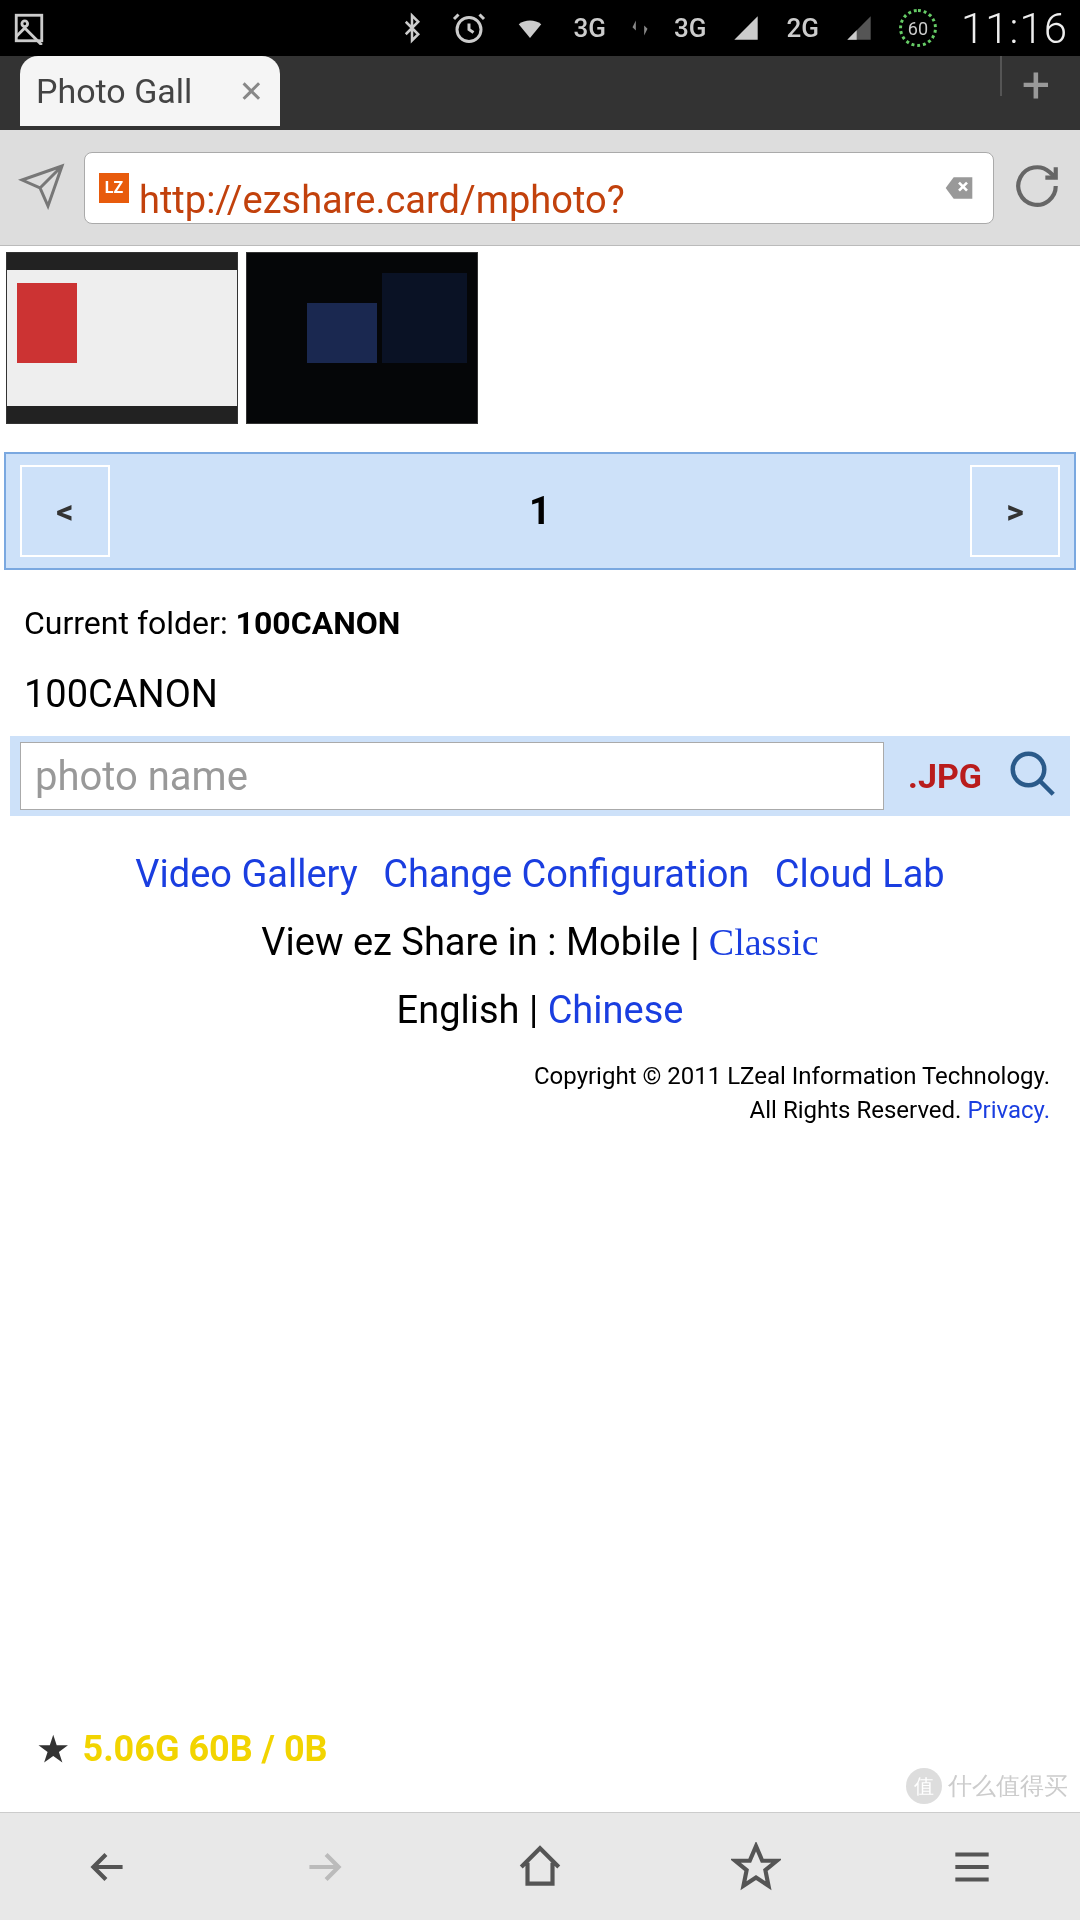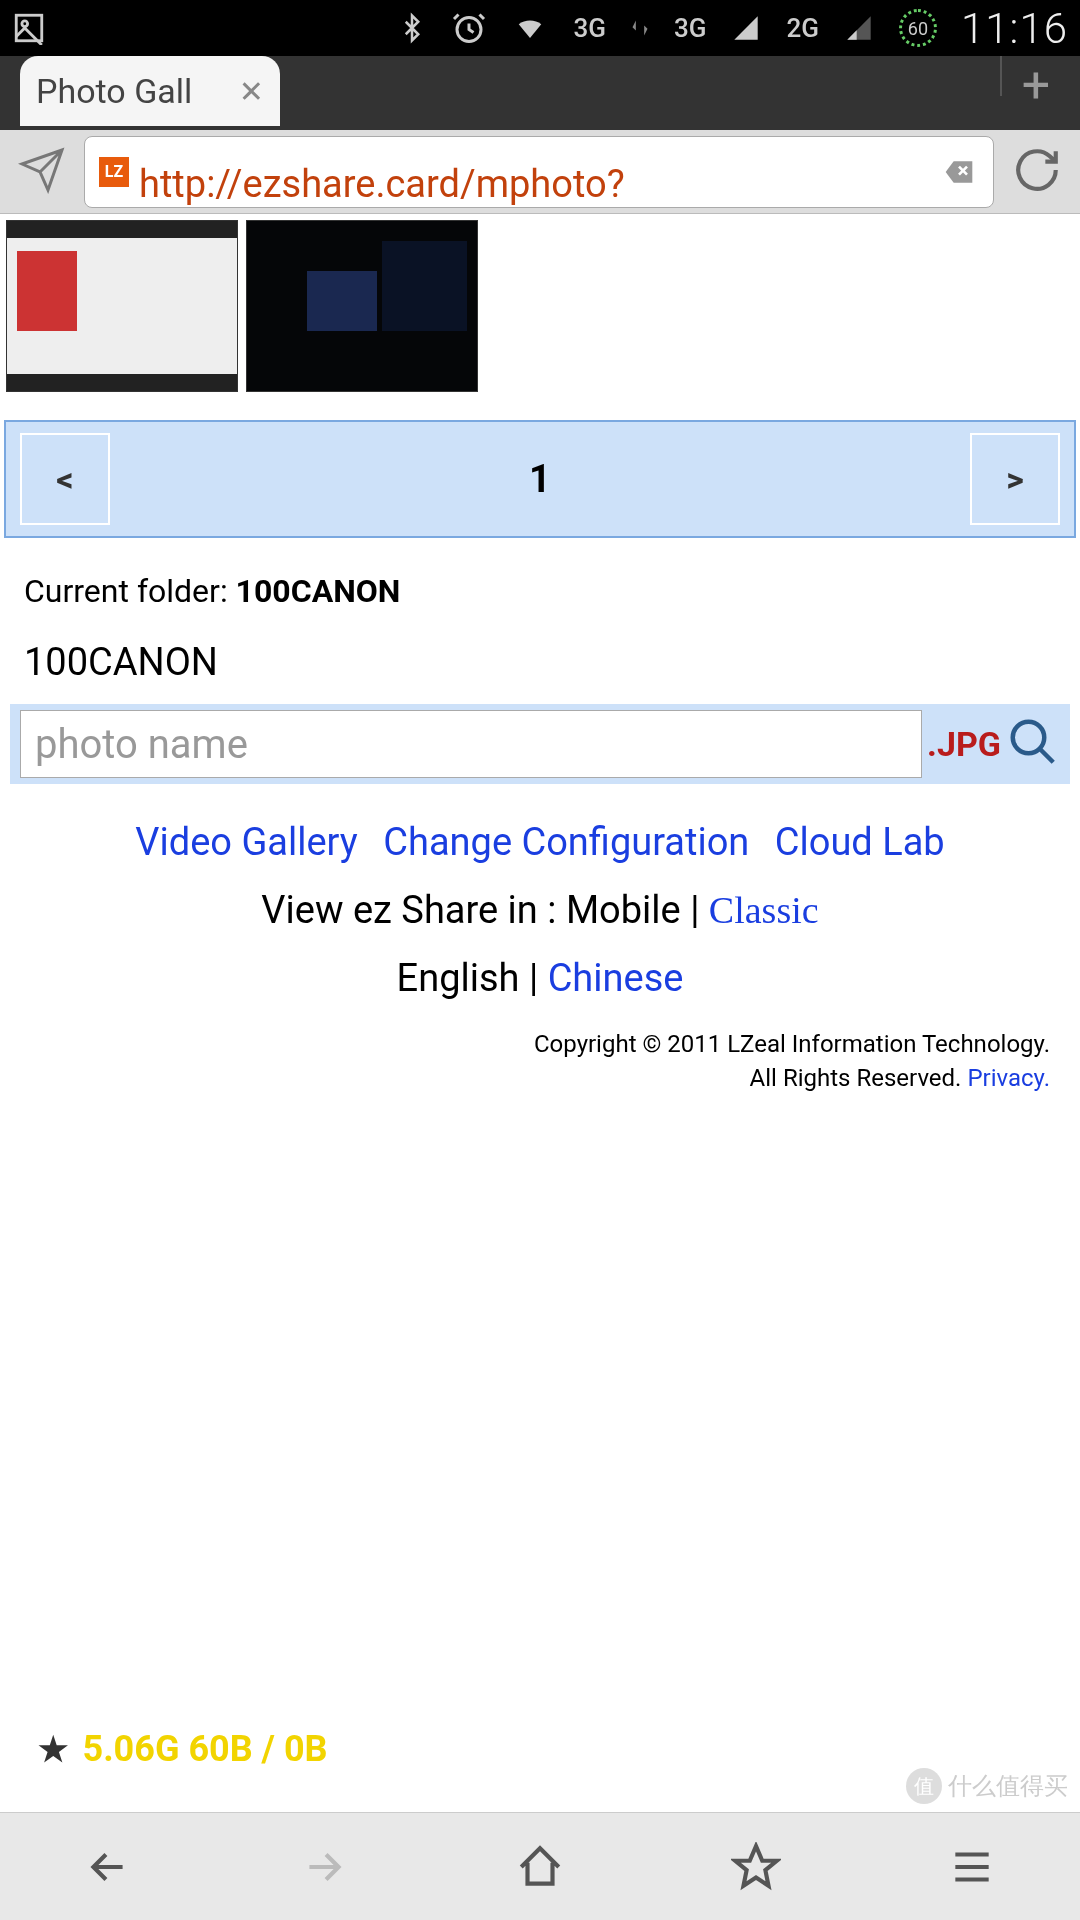--- a/index.html
+++ b/index.html
@@ -15,21 +15,21 @@
 
   
   .tab-row { height: 74px; background: #333; display: flex; align-items: flex-start; padding-left: 20px; }
   .tab { background: #f5f5f5; border-radius: 18px 18px 0 0; height: 70px; width: 260px; display: flex; align-items: center; padding: 0 16px; font-size: 34px; color: #444; gap: 8px; }
   .tab-title { flex: 1; overflow: hidden; white-space: nowrap; }
   .tab-close { color: #888; font-size: 30px; }
   .tab-sep { width: 2px; height: 40px; background: #555; margin-left: auto; margin-right: 20px; margin-bottom: 18px; }
   .tab-plus { color: #999; font-size: 50px; margin: 0 30px 10px 0; }
 
   
-  .url-row { height: 84px; background: #ddd; display: flex; align-items: center; padding: 0 18px; gap: 18px; border-bottom: 1px solid #bbb; }
+  .url-row { height: 116px; background: #ddd; display: flex; align-items: center; padding: 0 18px; gap: 18px; border-bottom: 1px solid #bbb; }
   .url-input { flex: 1; height: 72px; background: #fff; border: 1px solid #aaa; border-radius: 8px; display: flex; align-items: center; padding: 0 14px; gap: 10px; }
   .favicon { width: 30px; height: 30px; background: #e85b0c; color: #fff; font-size: 16px; font-weight: bold; display: flex; align-items: center; justify-content: center; }
   .url-text { flex: 1; font-size: 38px; color: #c2410c; margin-top: 24px; }
   .backspace-icon svg { display: block; }
 
   
   .content { background: #fff; }
   .thumbs { display: flex; gap: 8px; padding: 6px; }
   .thumb { width: 232px; height: 172px; border: 1px solid #333; background: #111; position: relative; overflow: hidden; }
   .thumb1 { background: linear-gradient(#222 0%, #222 10%, #eee 10%, #eee 90%, #222 90%); }
@@ -39,21 +39,21 @@
   .thumb2::after { content:""; position:absolute; left:135px; top:20px; width:85px; height:90px; background:#0a1225; }
 
   .pager { margin: 22px 4px; height: 118px; background: #cde1f9; border: 2px solid #7aa8e0; display: flex; align-items: center; padding: 0 14px; }
   .pager-btn { width: 90px; height: 92px; border: 2px solid #fff; display: flex; align-items: center; justify-content: center; font-size: 34px; color: #333; font-weight: bold; }
   .pager-num { flex: 1; text-align: center; font-size: 38px; font-weight: bold; color: #000; }
 
   .folder-line { padding: 12px 24px; font-size: 32px; color: #000; }
   .folder-line .bold { font-weight: bold; }
   .folder-sub { padding: 18px 24px 20px; font-size: 38px; color: #000; }
 
-  .search-row { margin: 0 10px; background: #cde1f9; padding: 6px 10px; display: flex; align-items: center; gap: 5px; }
+  .search-row { margin: 0 10px; background: #cde1f9; padding: 6px 10px; display: flex; align-items: center; gap: 24px; }
   .search-input { flex: 1; height: 68px; border: 1px solid #aaa; background: #fff; font-size: 40px; color: #999; padding: 0 14px; display: flex; align-items: center; }
   .ext-label { font-size: 34px; font-weight: bold; color: #b91c1c; }
 
   .links-row { text-align: center; padding: 36px 8px 10px; font-size: 38px; }
   .links-row a { color: #1a3ee0; text-decoration: none; margin: 0 8px; }
   .view-row { text-align: center; padding: 14px 20px; font-size: 38px; color: #000; }
   .view-row a { color: #1a3ee0; text-decoration: none; font-family: Liberation Serif, serif; }
   .lang-row { text-align: center; padding: 10px 20px; font-size: 38px; color: #000; }
   .lang-row a { color: #1a3ee0; text-decoration: none; }
   .copy-row { text-align: right; padding: 18px 30px; font-size: 24px; color: #000; line-height: 1.4; }

